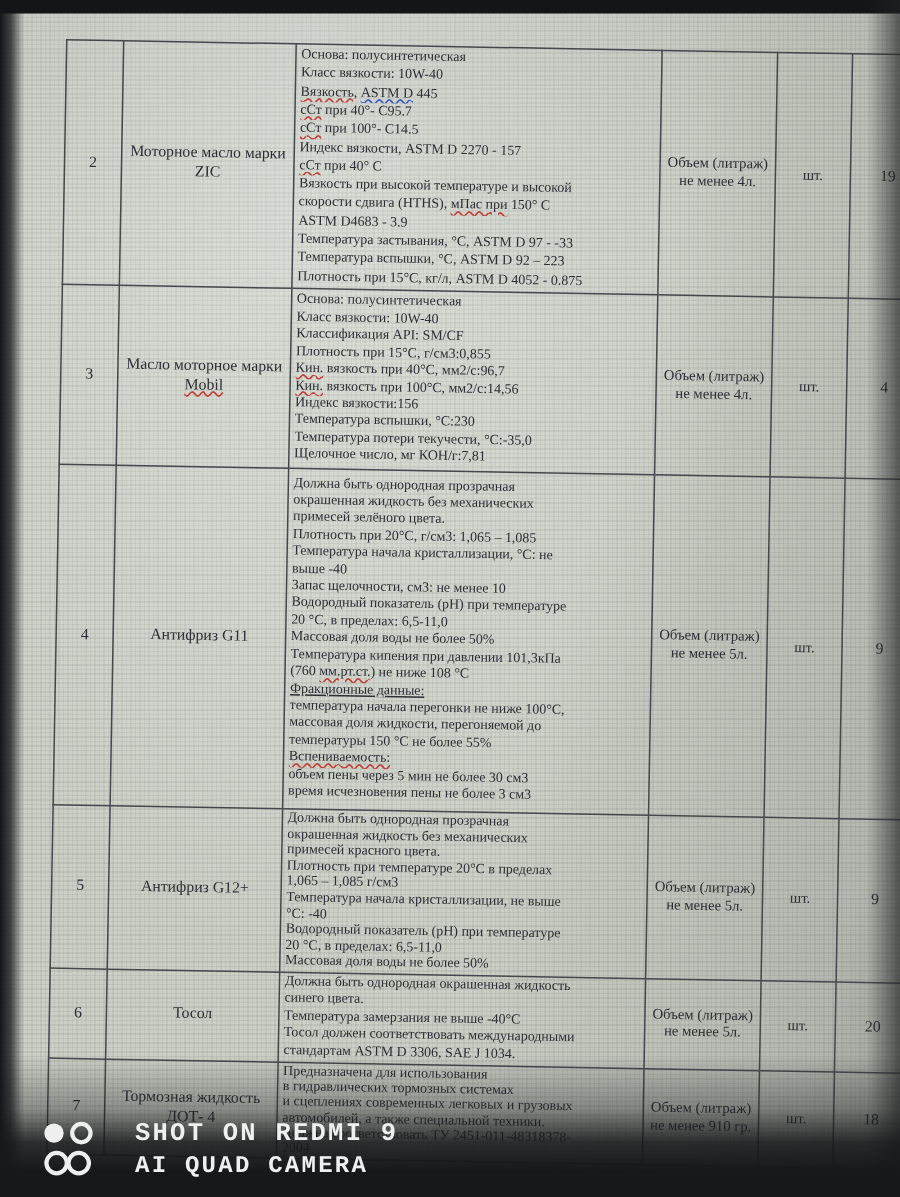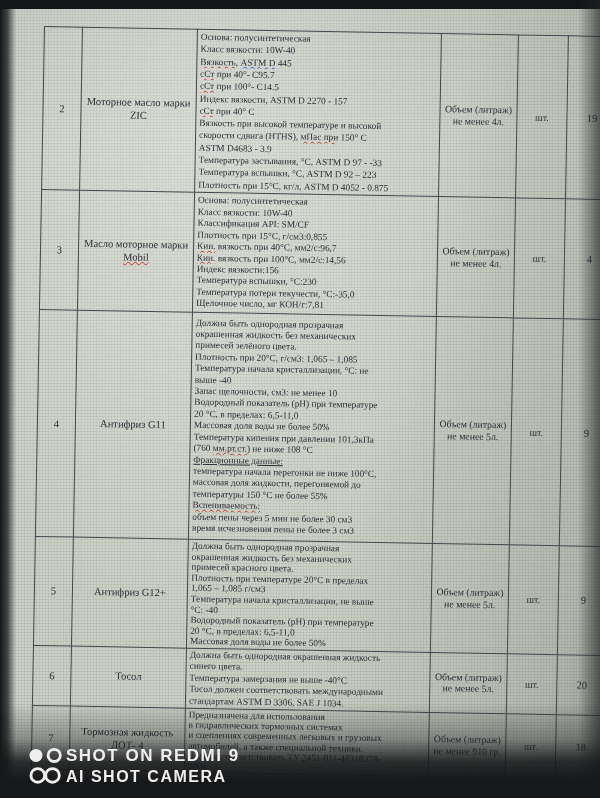--- a/index.html
+++ b/index.html
@@ -50,22 +50,22 @@
   .m-u{text-decoration:underline solid #2c2d36;text-decoration-thickness:1px;}
   
   .edge-top{position:absolute;left:0;top:0;right:0;height:9px;background:#141518;z-index:5;}
   .edge-left{position:absolute;left:0;top:0;bottom:0;width:16px;z-index:5;
     background:linear-gradient(90deg,#141518 0%,rgba(20,21,24,0.75) 45%,rgba(20,21,24,0) 100%);}
   .edge-right{position:absolute;right:0;top:0;bottom:0;width:22px;z-index:5;
     background:linear-gradient(270deg,rgba(32,34,34,0.65) 0%,rgba(32,34,34,0) 100%);}
   .shade-bottom{position:absolute;left:0;right:0;bottom:0;height:95px;z-index:6;
     background:linear-gradient(180deg,rgba(22,23,25,0) 0%,rgba(22,23,25,0.35) 38%,rgba(22,23,25,0.88) 62%,#17181a 82%);}
   
-  .watermark{position:absolute;left:26px;top:746px;z-index:9;display:flex;align-items:center;gap:0;
-    font-family:Liberation Sans, sans-serif;color:#efefef;}
+  .watermark{position:absolute;left:26px;top:746px;z-index:9;display:flex;align-items:center;gap:24px;
+    font-family:Liberation Mono, monospace;color:#efefef;}
   .wm-icon{width:40px;height:40px;flex:0 0 auto;}
   .wm-text{display:flex;flex-direction:column;gap:2px;}
   .wm-line1{font-size:17px;font-weight:700;letter-spacing:1.5px;}
   .wm-line2{font-size:16px;font-weight:700;letter-spacing:1.5px;}
 </style>
 </head>
 <body>
 
 <div class="photo"></div>
 
@@ -200,15 +200,15 @@
 
 <div class="watermark">
   <svg class="wm-icon" viewBox="0 0 34 34">
     <circle cx="8.5" cy="8" r="5.5" fill="#efefef"></circle>
     <circle cx="24" cy="8" r="5.2" fill="none" stroke="#efefef" stroke-width="2.4"></circle>
     <circle cx="10" cy="25" r="5.8" fill="none" stroke="#efefef" stroke-width="2.4"></circle>
     <circle cx="22.5" cy="25" r="5.8" fill="none" stroke="#efefef" stroke-width="2.4"></circle>
   </svg>
   <div class="wm-text">
     <span class="wm-line1">SHOT ON REDMI 9</span>
-    <span class="wm-line2">AI SHOT CAMERA</span>
+    <span class="wm-line2">AI QUAD CAMERA</span>
   </div>
 </div>
 
 </body></html>

